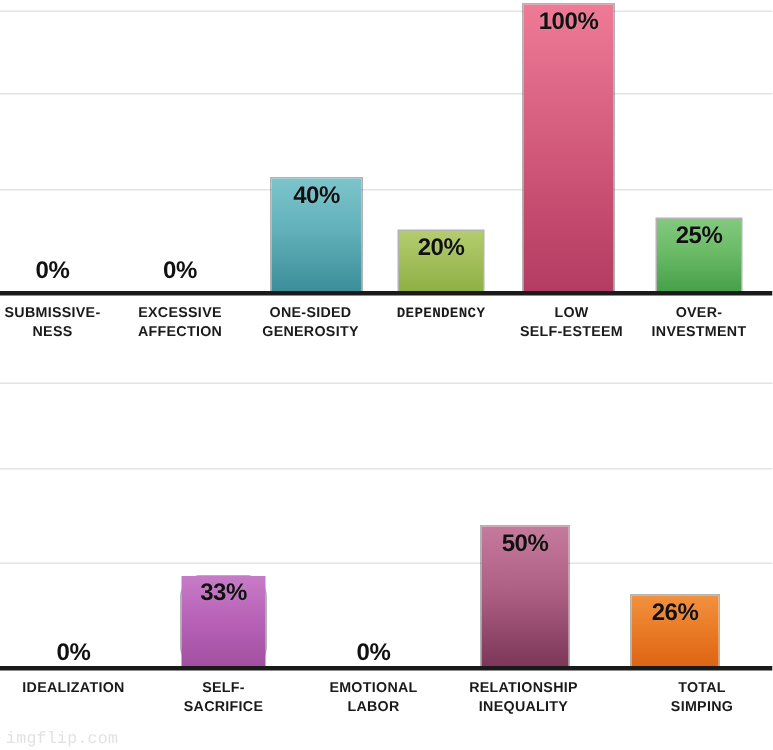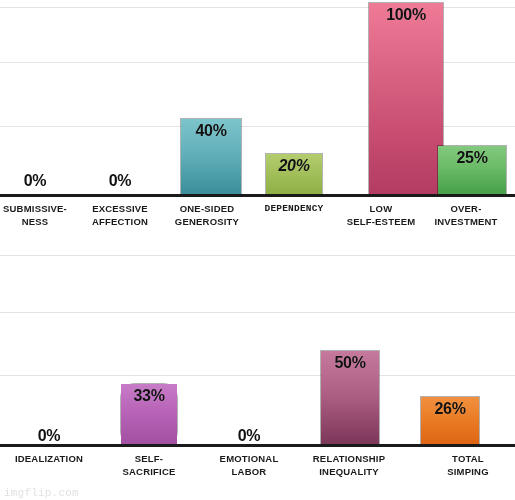--- a/index.html
+++ b/index.html
@@ -142,31 +142,31 @@
       <div class="gridline" style="top:126px;"></div>
 
       <div class="zero-label" style="left:35px; top:172px;">0%</div>
       <div class="zero-label" style="left:120px; top:172px;">0%</div>
 
       <div class="bar" style="left:180px; width:62px; height:76px; top:118px;">
         <div class="bar-inner" style="background:linear-gradient(to bottom,#7dc4cb 0%,#62b1ba 45%,#3b8e9a 100%);"></div>
         <div class="bar-value">40%</div>
       </div>
 
-      <div class="bar" style="left:265px; width:58px; height:41px; top:153px;font-style:italic;">
+      <div class="bar" style="left:265px; width:58px; height:41px; top:153px;">
         <div class="bar-inner" style="background:linear-gradient(to bottom,#b4cd6e 0%,#a3c05c 45%,#8fb045 100%);"></div>
         <div class="bar-value">20%</div>
       </div>
 
-      <div class="bar" style="left:368px; width:76px; height:192px; top:2px;">
+      <div class="bar" style="left:348px; width:62px; height:192px; top:2px;">
         <div class="bar-inner" style="background:linear-gradient(to bottom,#ef7a96 0%,#e06a89 25%,#cc5375 60%,#b43b62 100%);"></div>
         <div class="bar-value">100%</div>
       </div>
 
-      <div class="bar" style="left:437px; width:70px; height:49px; top:145px;">
+      <div class="bar" style="left:437px; width:58px; height:49px; top:145px;">
         <div class="bar-inner" style="background:linear-gradient(to bottom,#82c97e 0%,#6bbb67 45%,#47a04a 100%);"></div>
         <div class="bar-value">25%</div>
       </div>
     </div>
 
     <div class="axis-line" id="axis-top"></div>
 
     <div class="cat-labels" id="cats-top">
       <div class="cat-label" style="left:35px; width:100px;">SUBMISSIVE-
 NESS</div>

